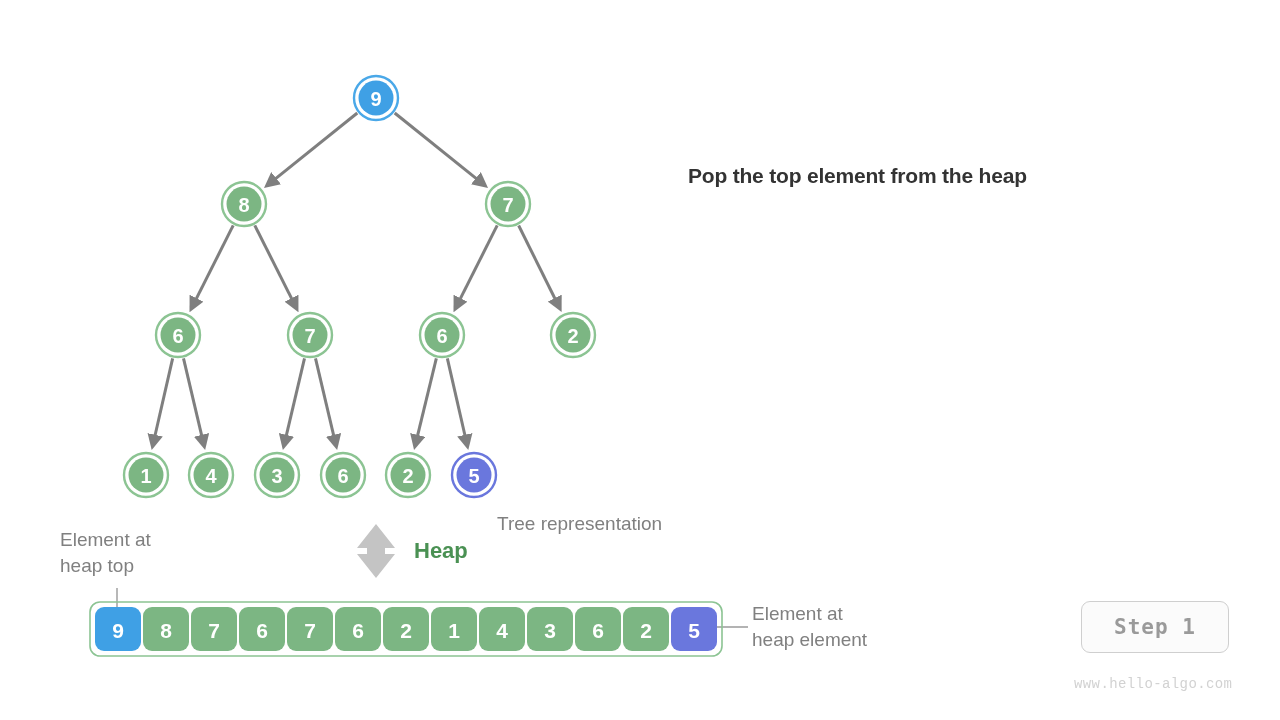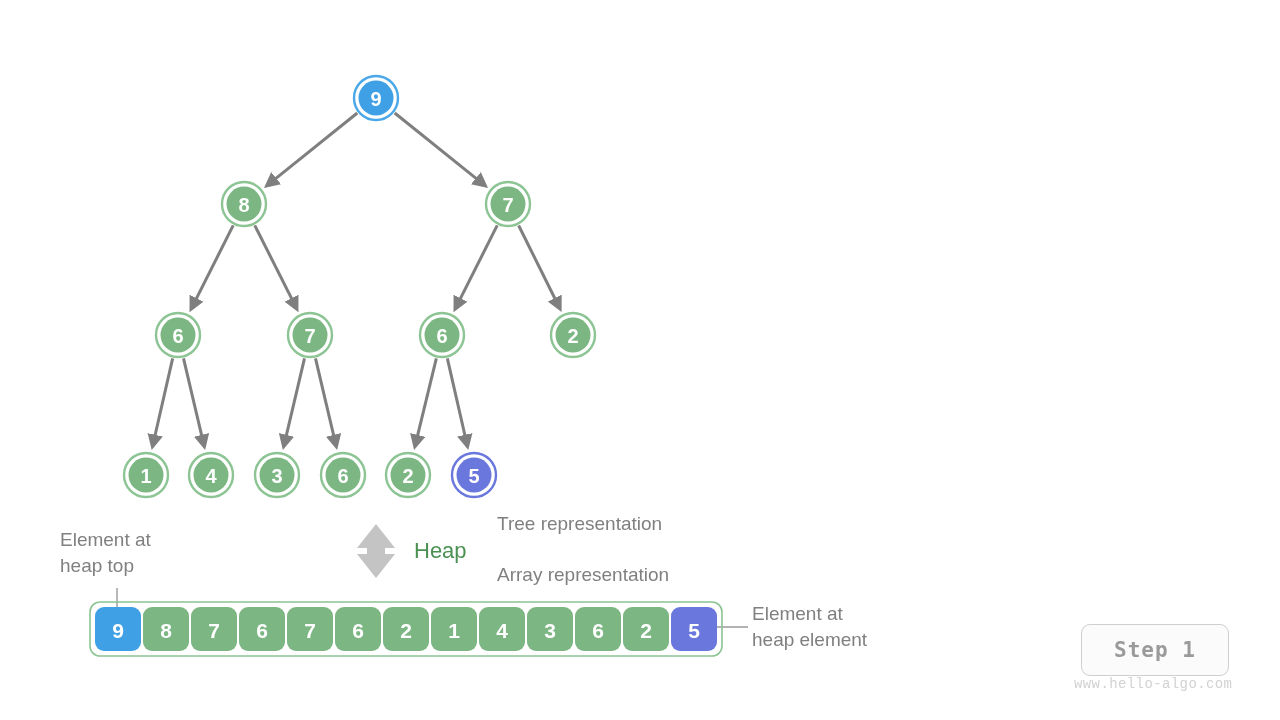--- a/index.html
+++ b/index.html
@@ -63,39 +63,39 @@
     white-space: nowrap;
   }
   .caption-tree { left: 497px; top: 513px; }
   .caption-array { left: 497px; top: 564px; }
 
   .heap-label {
     position: absolute;
     left: 414px;
     top: 538px;
     font-size: 22px;
-    font-weight: 400;
+    font-weight: 700;
     color: #4a9153;
     white-space: nowrap;
   }
 
   .side-note {
     position: absolute;
     font-size: 19px;
     color: #808080;
     line-height: 1.36;
     white-space: nowrap;
   }
   .note-top { left: 60px; top: 527px; }
   .note-bottom { left: 752px; top: 601px; }
 
   .step-badge {
     position: absolute;
     left: 1081px;
-    top: 624px;
+    top: 601px;
     width: 148px;
     height: 52px;
     box-sizing: border-box;
     border: 1px solid #cfcfcf;
     border-radius: 9px;
     background: #fbfbfb;
     display: flex;
     align-items: center;
     justify-content: center;
     font-family: "DejaVu Sans Mono", monospace;
@@ -203,23 +203,23 @@
           <text x="408" y="476" class="node-text">2</text>
         </g>
         <g>
           <circle cx="474" cy="475" r="22" fill="none" stroke="#6a77dd" stroke-width="2.4"></circle>
           <circle cx="474" cy="475" r="17.5" fill="#6a77dd"></circle>
           <text x="474" y="476" class="node-text">5</text>
         </g>
       </g>
   </svg>
 
+  <div class="title">Pop the top element from the heap</div>
 
   <div class="caption caption-tree">Tree representation</div>
-  <div class="caption caption-array">Array representation</div>
   <div class="heap-label">Heap</div>
 
   <svg class="layer" viewBox="0 0 1280 720" xmlns="http://www.w3.org/2000/svg">
     <g>
       <path d="M376,524 L395,548 L385,548 L385,556 L367,556 L367,548 L357,548 Z" fill="#c4c4c4"></path>
       <path d="M376,578 L357,554 L367,554 L367,546 L385,546 L385,554 L395,554 Z" fill="#c4c4c4"></path>
     </g>
   </svg>
 
   <div class="side-note note-top">

